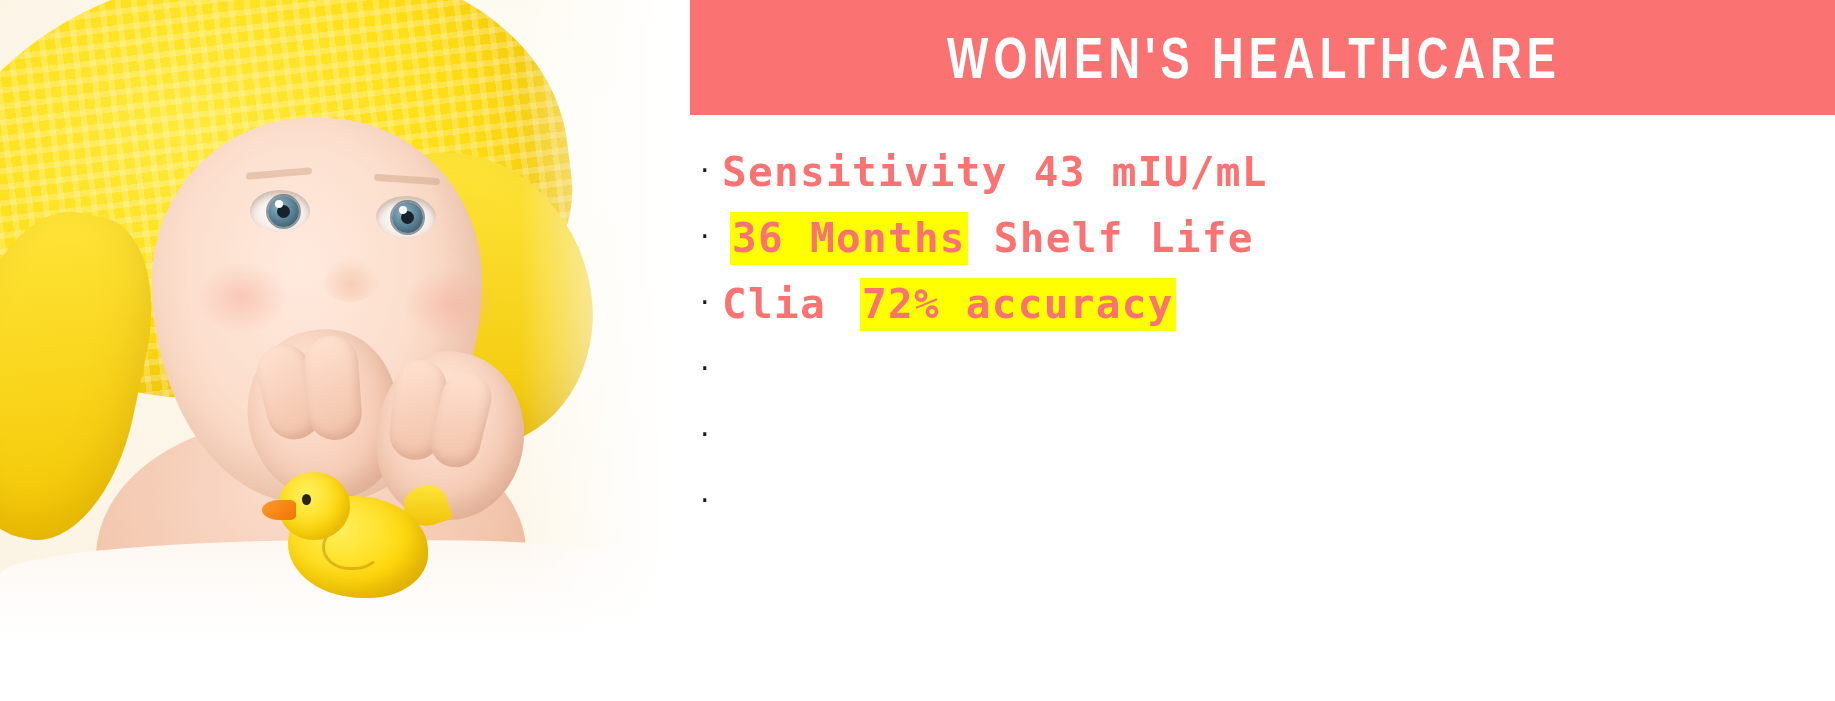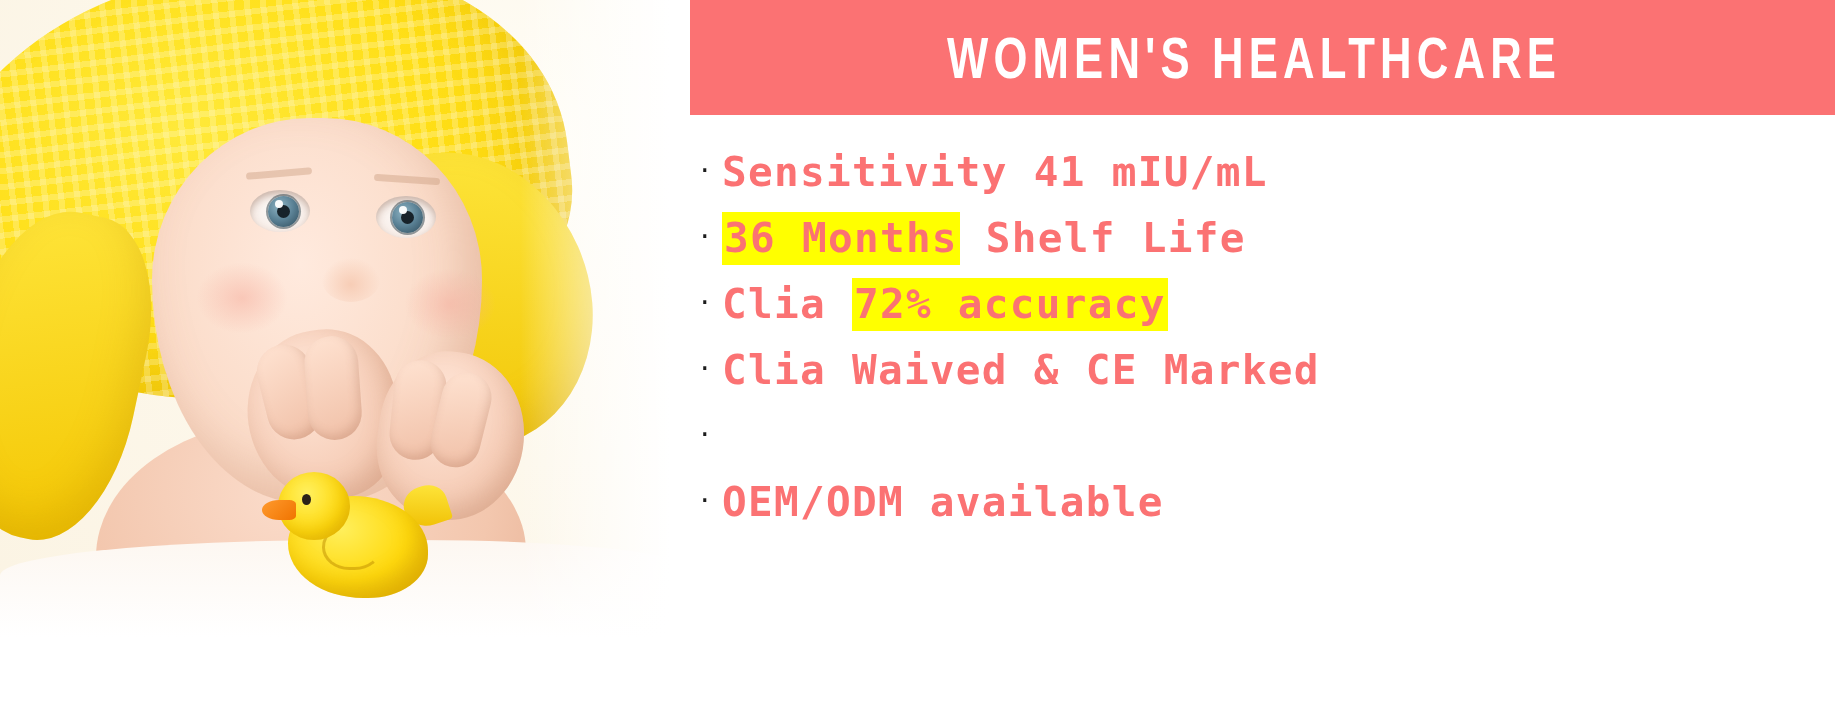--- a/index.html
+++ b/index.html
@@ -203,20 +203,21 @@
     font-size:41px;
     font-weight:bold;
     letter-spacing:1.3px;
     line-height:1.05;
   }
   .hl{
     background:#ffff00;
     color:#fb7273;
     padding:2px 2px 3px 2px;
     box-decoration-break:clone;
+    margin-left:8px;
     -webkit-box-decoration-break:clone;
   }
 </style>
 </head>
 <body>
 
 <div class="banner-root">
 
   <div class="photo">
     <div class="bg-blur"></div>
@@ -264,37 +265,35 @@
 
   <div class="content">
 
     <div class="title-bar">
       <div class="title-text">WOMEN'S HEALTHCARE</div>
     </div>
 
     <div class="bullets">
         <div class="bullet-row">
           <span class="dot">·</span>
-          <span class="btext"><span>Sensitivity 41 mIU/mL</span></span>
+          <span class="btext"><span>Sensitivity 43 mIU/mL</span></span>
         </div>
         <div class="bullet-row">
           <span class="dot">·</span>
           <span class="btext"><span class="hl">36 Months</span><span> Shelf Life</span></span>
         </div>
         <div class="bullet-row">
           <span class="dot">·</span>
           <span class="btext"><span>Clia </span><span class="hl">72% accuracy</span></span>
         </div>
         <div class="bullet-row">
           <span class="dot">·</span>
-          <span class="btext"><span>Clia Waived &amp; CE Marked</span></span>
-        </div>
-        <div class="bullet-row">
-          <span class="dot">·</span>
-        </div>
-        <div class="bullet-row">
-          <span class="dot">·</span>
-          <span class="btext"><span>OEM/ODM available</span></span>
+        </div>
+        <div class="bullet-row">
+          <span class="dot">·</span>
+        </div>
+        <div class="bullet-row">
+          <span class="dot">·</span>
         </div>
       </div>
 
   </div>
 </div>
 
 </body></html>

